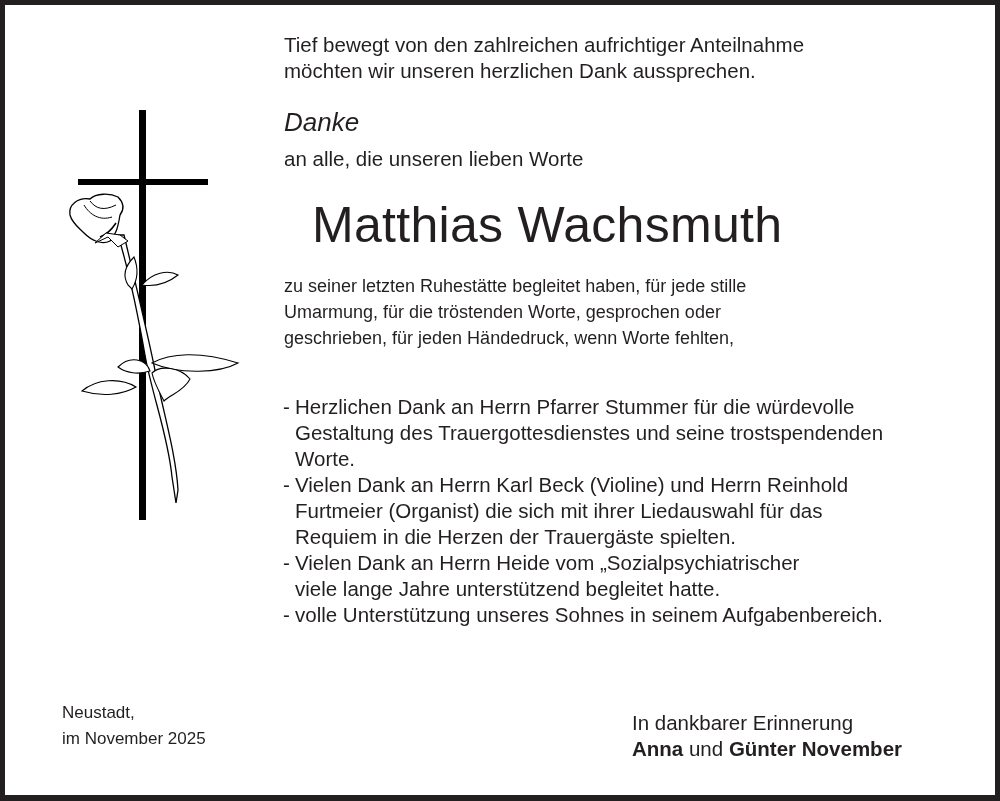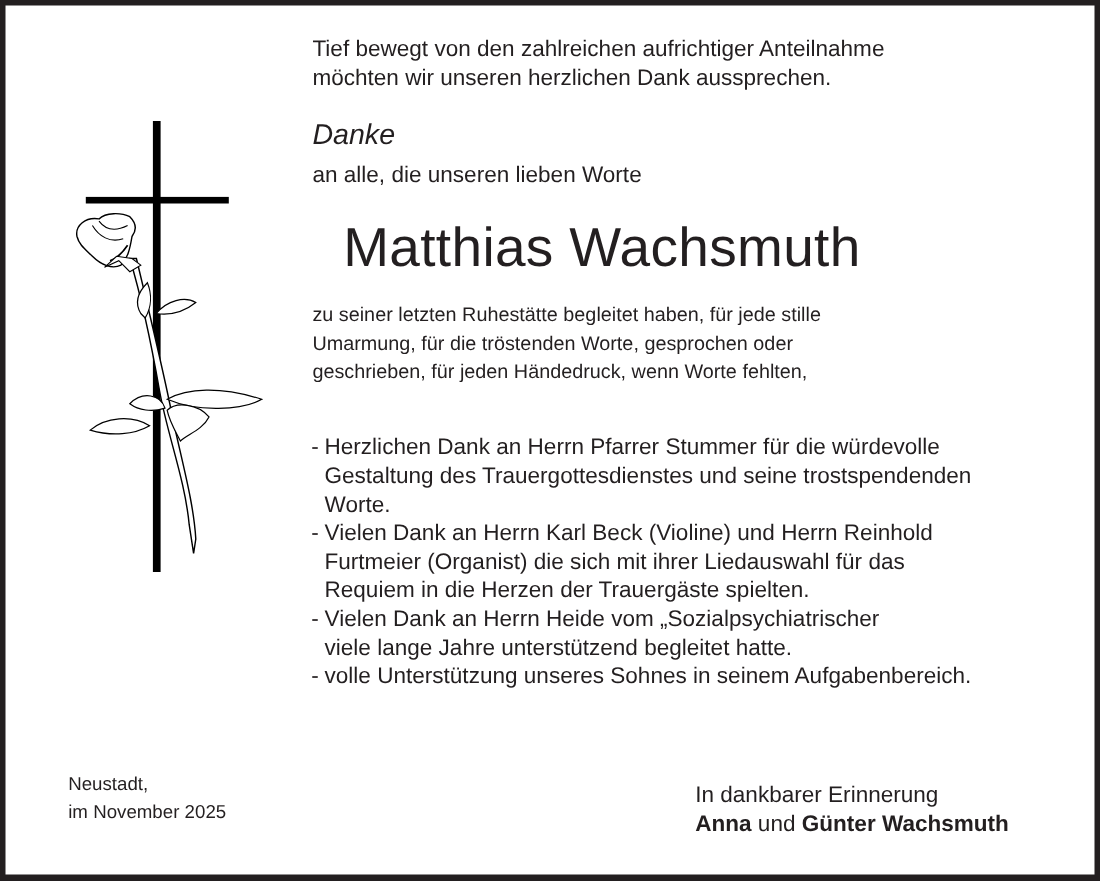--- a/index.html
+++ b/index.html
@@ -100,15 +100,15 @@
 <div class="abs serif left-sig">
   <div>Neustadt,</div>
   <div>im November 2025</div>
 </div>
 
 <div class="abs serif right-sig">
   <div>In dankbarer Erinnerung</div>
   <div>
     <span class="bold">Anna</span>
     <span>und</span>
-    <span class="bold">Günter Wachsmuth</span>
+    <span class="bold">Günter November</span>
   </div>
 </div>
 
 </body></html>

